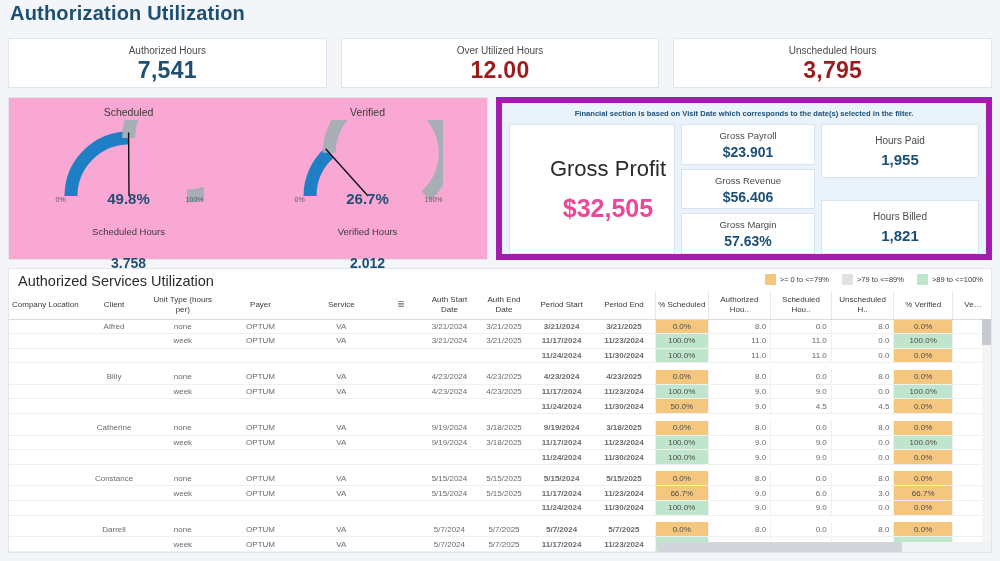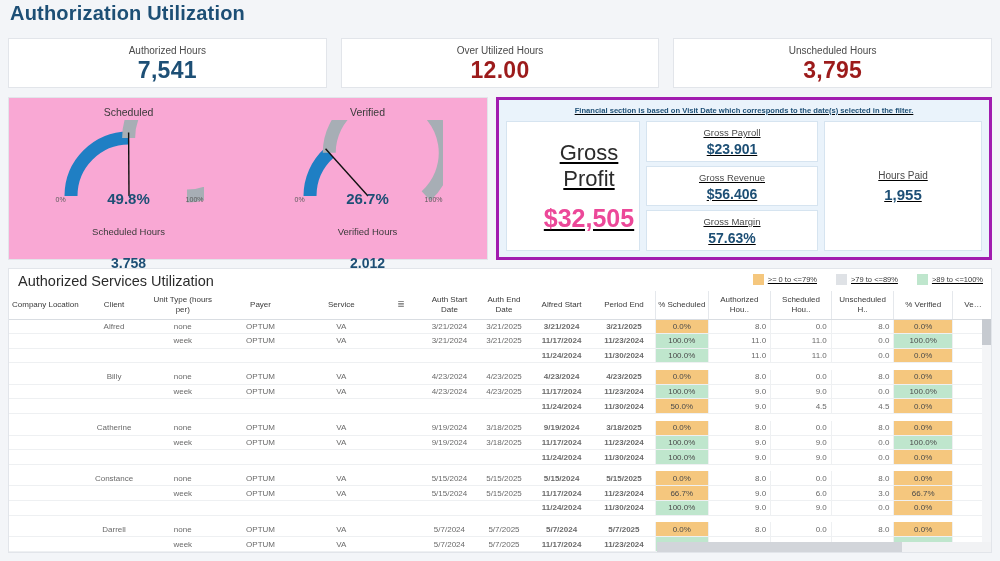--- a/index.html
+++ b/index.html
@@ -60,31 +60,30 @@
   }
   .gauge-min { left: 2px; }
   .gauge-max { right: 0px; }
   .gauge-sub { font-size: 9.5px; color: #3a3a3a; margin-top: 22px; }
   .gauge-subval { font-size: 14px; font-weight: bold; color: #1d4f75; margin-top: 18px; }
 
   
   .fin-panel {
     position: absolute; left: 496px; top: 97px;
     width: 496px; height: 163px;
-    background: #eaf3fb; border: 3px solid #a21caf;
+    background: #eaf3fb; border: 6px solid #a21caf;
     padding: 5px 7px 7px 7px;
-    text-decoration: underline;
   }
   .fin-note {
     font-size: 7.6px; font-weight: bold; color: #1d4f75;
     text-align: center; line-height: 12px; margin-bottom: 4px;
   }
   .fin-grid { display: flex; gap: 6px; height: 130px; }
   .fin-profit {
-    width: 134px; background: #fff; border: 1px solid #d6e4f0;
+    width: 166px; background: #fff; border: 1px solid #d6e4f0;
     display: flex; flex-direction: column; align-items: center; justify-content: center; padding-left: 32px;
   }
   .fin-profit-label { font-size: 22px; color: #2b2b2b; line-height: 26px; text-align: center; }
   .fin-profit-value { font-size: 25px; font-weight: bold; color: #ec4899; margin-top: 12px; }
   .fin-mid { flex: 1 1 0; display: flex; flex-direction: column; gap: 4px; }
   .fin-box {
     flex: 1 1 0; background: #fff; border: 1px solid #d6e4f0;
     display: flex; flex-direction: column; align-items: center; justify-content: center;
   }
   .fin-box-label { font-size: 9.5px; color: #4a4a4a; line-height: 13px; }
@@ -103,21 +102,21 @@
     width: 984px; height: 285px;
     background: #fff; border: 1px solid #e2e5ea;
     overflow: hidden;
   }
   .table-title {
     position: absolute; left: 9px; top: 4px;
     font-size: 14.5px; color: #2b2b2b;
   }
   .legend {
     position: absolute; right: 8px; top: 5px;
-    display: flex; gap: 19px; align-items: center; text-decoration: underline;
+    display: flex; gap: 13px; align-items: center;
   }
   .legend-item { display: flex; align-items: center; gap: 4px; }
   .legend-sw { width: 11px; height: 11px; display: block; }
   .legend-txt { font-size: 7.5px; color: #3a3a3a; }
 
   table.grid {
     position: absolute; left: 0; top: 22px;
     width: 984px; border-collapse: collapse;
     table-layout: fixed;
   }
@@ -238,20 +237,24 @@
           <div class="fin-box">
             <div class="fin-box-label">Gross Margin</div>
             <div class="fin-box-value">57.63%</div>
           </div>
         </div>
       <div class="fin-right" id="fin-right">
           <div class="fin-rbox">
             <div class="fin-rbox-label">Hours Paid</div>
             <div class="fin-rbox-value">1,955</div>
           </div>
+          <div class="fin-rbox">
+            <div class="fin-rbox-label">Hours Billed</div>
+            <div class="fin-rbox-value">1,821</div>
+          </div>
         </div>
     </div>
   </div>
 
   <div class="table-panel">
     <div class="table-title">Authorized Services Utilization</div>
     <div class="legend" id="legend">
         <div class="legend-item">
           <span class="legend-sw" style="background:#f5c77e"></span>
           <span class="legend-txt">&gt;= 0 to &lt;=79%</span>
@@ -288,21 +291,21 @@
       <thead>
         <tr id="head-row">
             <th>Company Location</th>
             <th>Client</th>
             <th>Unit Type (hours per)</th>
             <th>Payer</th>
             <th>Service</th>
             <th><span class="sort-icon">≣</span></th>
             <th>Auth Start Date</th>
             <th>Auth End Date</th>
-            <th>Alfred Start</th>
+            <th>Period Start</th>
             <th>Period End</th>
             <th class="hl-head colsep-h">% Scheduled</th>
             <th class="colsep-h">Authorized Hou..</th>
             <th class="colsep-h">Scheduled Hou..</th>
             <th class="colsep-h">Unscheduled H..</th>
             <th class="hl-head colsep-h">% Verified</th>
             <th class="colsep-h">Ve…</th>
           </tr>
       </thead>
       <tbody id="body">

